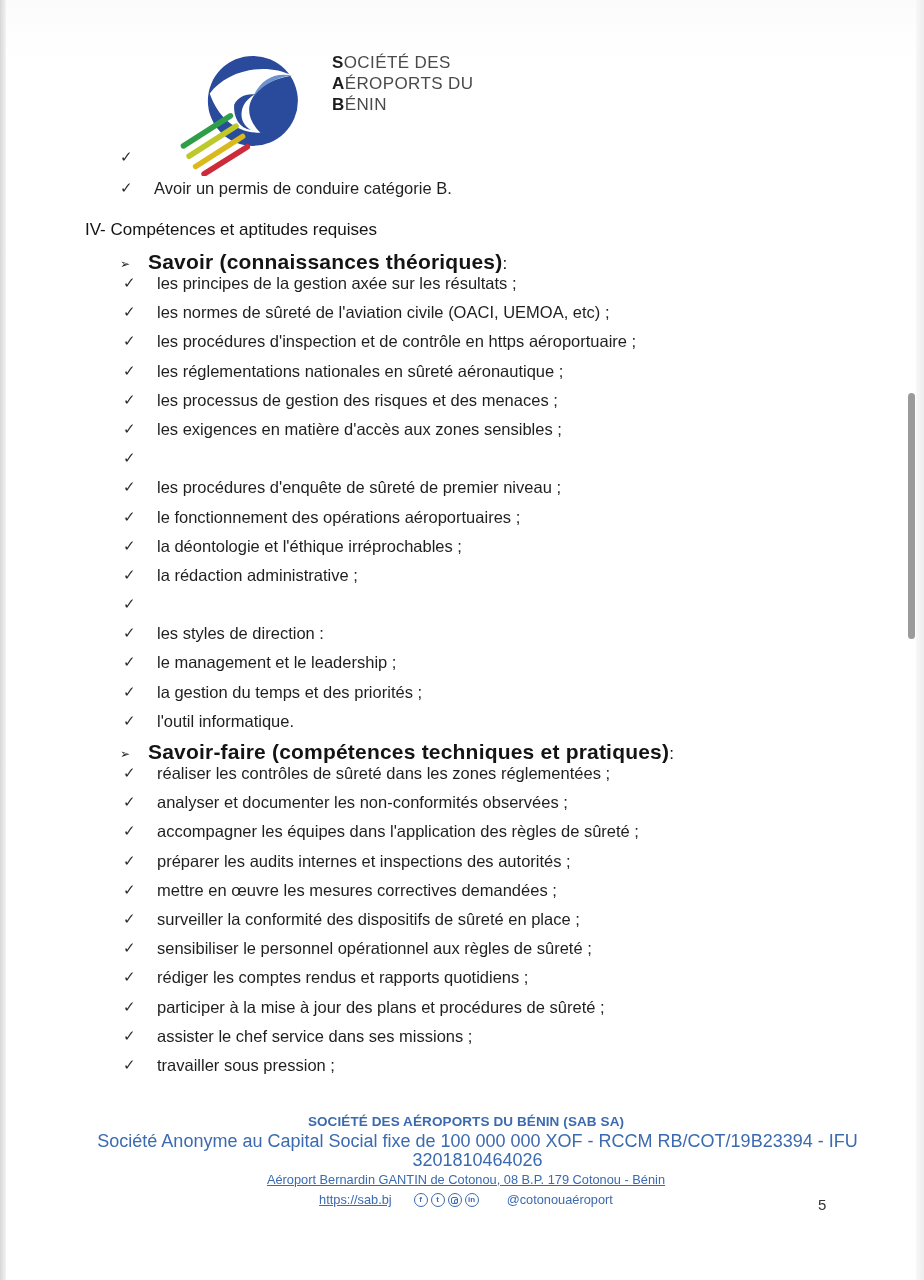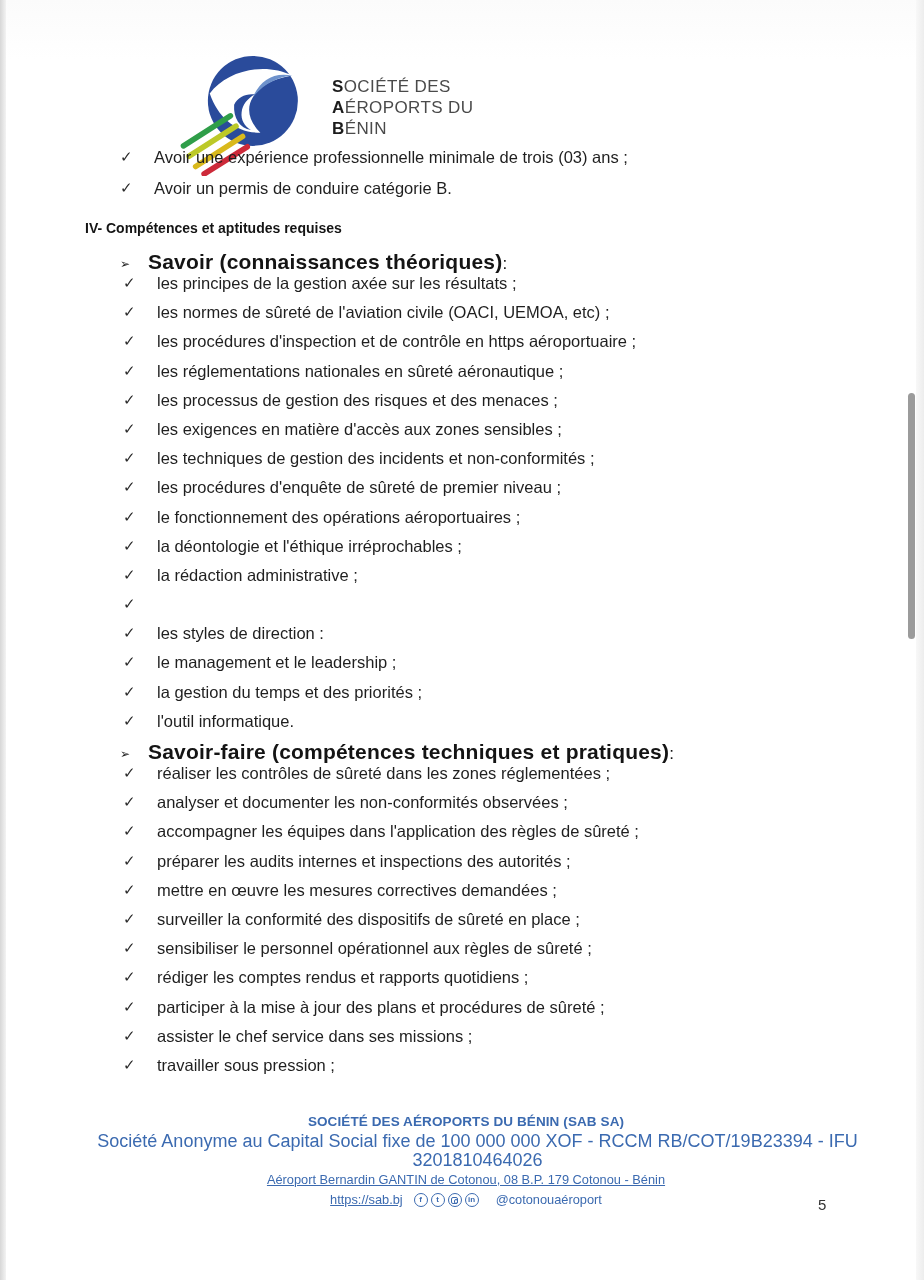--- a/index.html
+++ b/index.html
@@ -26,34 +26,34 @@
     background: linear-gradient(270deg, #ededed, #f8f8f8);
   }
   .scroll-thumb {
     position: absolute; left: 908px; top: 393px; width: 7px; height: 246px;
     background: #9b9b9b; border-radius: 4px;
   }
 
   
   .logo-wrap { position: absolute; left: 176px; top: 52px; display: flex; align-items: flex-start; }
   .logo-svg { display: block; }
-  .logo-text { margin-left: 6px; margin-top: 24px; }
+  .logo-text { margin-left: 6px; }
   .logo-line {
     font-size: 17px; line-height: 21px; letter-spacing: 0.4px;
     color: #4a4a4a; font-weight: 500; text-transform: uppercase;
   }
   .logo-line b { color: #1c1c1c; font-weight: 700; }
 
   
   .intro-list { position: absolute; left: 120px; top: 148px; width: 700px; list-style: none; }
   .intro-list li { display: flex; margin-bottom: 13px; }
 
   .section-title {
     position: absolute; left: 85px; top: 220px;
-    font-size: 14px; font-weight: 700; color: #141414;
+    font-size: 17px; font-weight: 400; color: #141414;
   }
 
   .sub-heading { position: absolute; display: flex; align-items: baseline; }
   .sub-heading .arrow { width: 28px; font-size: 12px; color: #222; position: relative; top: -1px; }
   .sub-heading .ht { font-size: 21px; font-weight: 700; color: #141414; letter-spacing: 0.2px; text-align: right; }
   .sub-heading .colon { font-size: 17px; font-weight: 400; color: #141414; }
   #savoir-heading { left: 120px; top: 250px; }
   #savoir-faire-heading { left: 120px; top: 740px; }
 
   .check-list { position: absolute; left: 123px; width: 720px; list-style: none; }
@@ -67,21 +67,21 @@
 
   
   .footer {
     position: absolute; left: 8px; top: 1112px; width: 916px; text-align: center;
     color: #3b6ab0;
   }
   .footer .company { font-size: 13.5px; font-weight: 700; line-height: 20px; letter-spacing: 0.1px; }
   .footer .legal { font-size: 18px; line-height: 19px; padding-left: 23px; }
   .footer .address { font-size: 12.8px; line-height: 19px; text-decoration: underline; }
   .footer .webrow {
-    display: flex; justify-content: center; align-items: center; gap: 5px;
+    display: flex; justify-content: center; align-items: center; gap: 16px;
     margin-top: 2px; font-size: 12.8px; line-height: 18px;
   }
   .footer a.site { color: #3b6ab0; text-decoration: underline; }
   .social-icons { display: inline-flex; gap: 3px; margin-left: 6px; }
   .sicon {
     width: 14px; height: 14px; border: 1.2px solid #3b6ab0; border-radius: 50%;
     display: inline-flex; align-items: center; justify-content: center;
     font-size: 8px; font-weight: 700; color: #3b6ab0; line-height: 1;
   }
   .sicon.ig-box {
@@ -125,21 +125,20 @@
     <div class="logo-text">
       <div class="logo-line"><b>S</b><span>OCIÉTÉ DES</span></div>
       <div class="logo-line"><b>A</b><span>ÉROPORTS DU</span></div>
       <div class="logo-line"><b>B</b><span>ÉNIN</span></div>
     </div>
   </div>
 
   <ul class="intro-list">
     <li>
         <span class="check">✓</span>
-        <span class="item-text">Avoir une expérience professionnelle minimale de trois (03) ans ;</span>
       </li>
     <li>
         <span class="check">✓</span>
         <span class="item-text">Avoir un permis de conduire catégorie B.</span>
       </li>
   </ul>
 
   <div class="section-title">IV- Compétences et aptitudes requises</div>
 
   <div class="sub-heading" id="savoir-heading">
@@ -168,21 +167,20 @@
     <li>
         <span class="check">✓</span>
         <span class="item-text">les processus de gestion des risques et des menaces ;</span>
       </li>
     <li>
         <span class="check">✓</span>
         <span class="item-text">les exigences en matière d'accès aux zones sensibles ;</span>
       </li>
     <li>
         <span class="check">✓</span>
-        <span class="item-text">les techniques de gestion des incidents et non-conformités ;</span>
       </li>
     <li>
         <span class="check">✓</span>
         <span class="item-text">les procédures d'enquête de sûreté de premier niveau ;</span>
       </li>
     <li>
         <span class="check">✓</span>
         <span class="item-text">le fonctionnement des opérations aéroportuaires ;</span>
       </li>
     <li>

